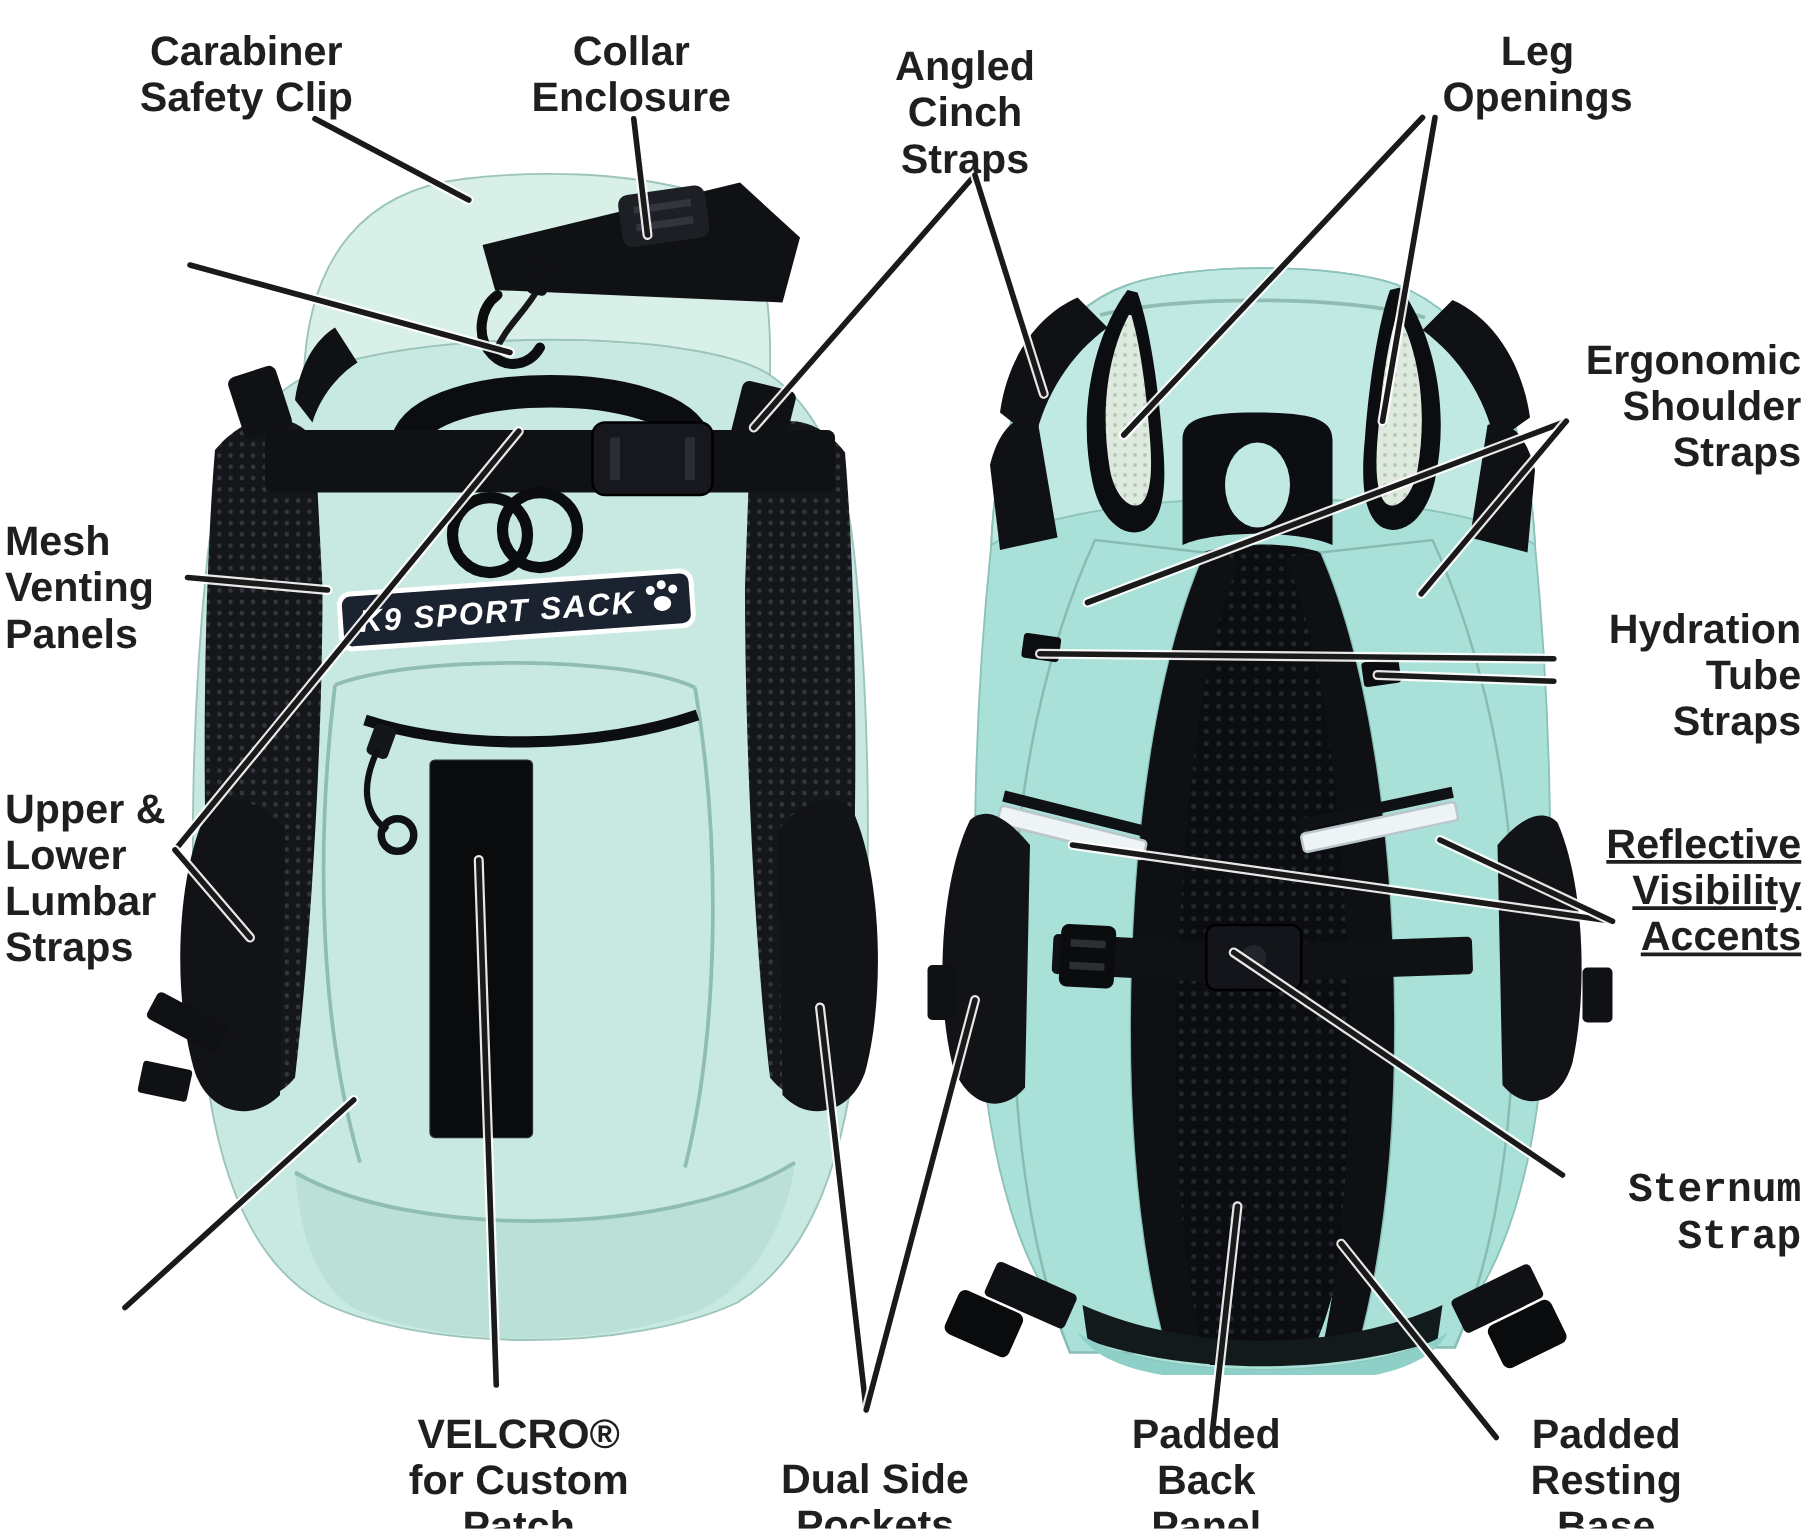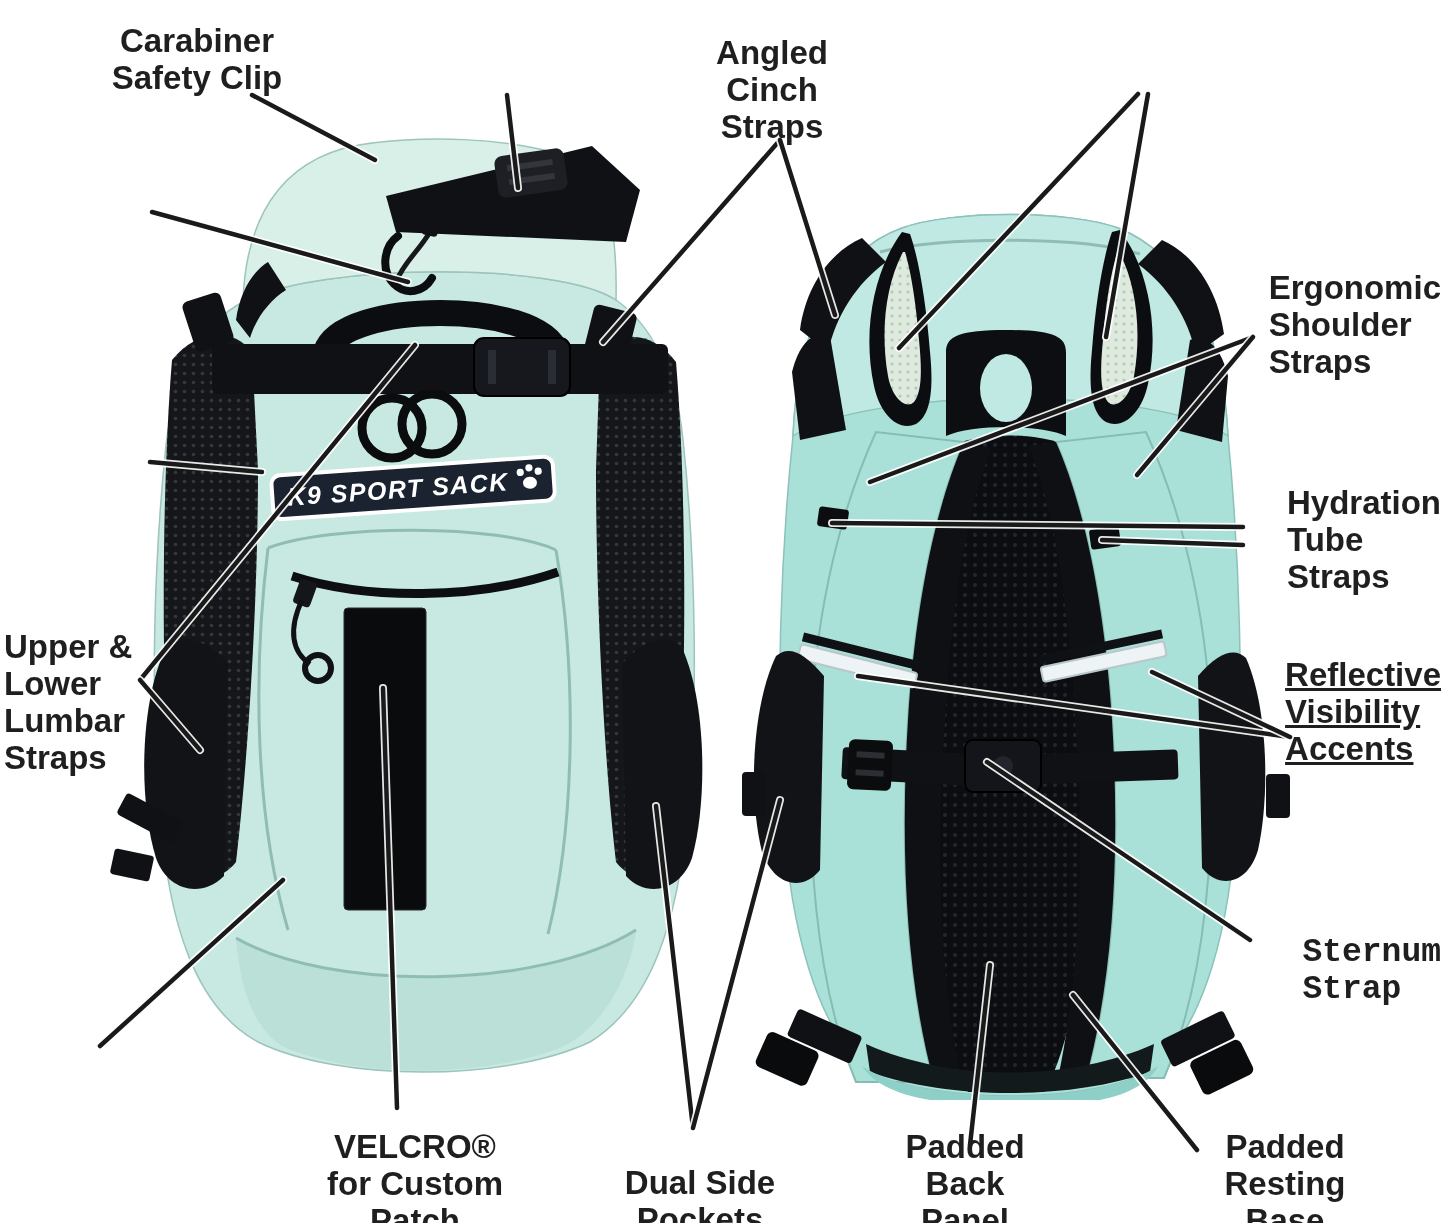--- a/index.html
+++ b/index.html
@@ -30,21 +30,21 @@
   .fill-reflect{fill:var(--c-reflect);}
   .seam{stroke:#8fbdb4;stroke-width:3;fill:none;}
   .outline-front{stroke:#9cc4bb;stroke-width:1.5;}
   .outline-back{stroke:#8cc2b9;stroke-width:1.5;}
   #labels-layer{position:absolute;left:0;top:16px;width:100%;height:100%;pointer-events:none;}
   .label{
     position:absolute;white-space:pre-line;color:var(--c-text);
     font-size:33px;line-height:37px;font-weight:700;letter-spacing:0;
   }
   .align-left{text-align:left;}
-  .align-right{text-align:left;}
+  .align-right{text-align:right;}
   .align-center{text-align:center;transform:translateX(-50%);}
   .logo-text{
     fill:#ffffff;font-family:"Liberation Sans","DejaVu Sans",sans-serif;
     font-size:25px;font-weight:700;font-style:italic;letter-spacing:1.5px;
   }
 </style>
 </head>
 <body>
 
 <div id="stage">
@@ -269,23 +269,30 @@
         <line x1="970" y1="1145" x2="990" y2="965" stroke="#ffffff" stroke-width="8" stroke-opacity="0.9" stroke-linecap="round"></line>
         <line x1="970" y1="1145" x2="990" y2="965" stroke="#1a1a1a" stroke-width="4.5" stroke-opacity="1" stroke-linecap="round"></line>
         <line x1="1197" y1="1150" x2="1073" y2="995" stroke="#ffffff" stroke-width="8" stroke-opacity="0.9" stroke-linecap="round"></line>
         <line x1="1197" y1="1150" x2="1073" y2="995" stroke="#1a1a1a" stroke-width="4.5" stroke-opacity="1" stroke-linecap="round"></line>
       </g>
   </svg>
 
   <div id="labels-layer">
       <div class="label align-center" style="top: 6px; left: 197px;">Carabiner
 Safety Clip</div>
+      <div class="label align-center" style="top: 6px; left: 505px;">Collar
+Enclosure</div>
       <div class="label align-center" style="top: 18px; left: 772px;">Angled
 Cinch
 Straps</div>
+      <div class="label align-center" style="top: 6px; left: 1230px;">Leg
+Openings</div>
+      <div class="label align-left" style="top: 398px; left: 4px;">Mesh
+Venting
+Panels</div>
       <div class="label align-left" style="top: 612px; left: 4px;">Upper &amp;
 Lower
 Lumbar
 Straps</div>
       <div class="label align-right" style="top: 253px; right: 4px;">Ergonomic
 Shoulder
 Straps</div>
       <div class="label align-right" style="top: 468px; right: 4px;">Hydration
 Tube
 Straps</div>

